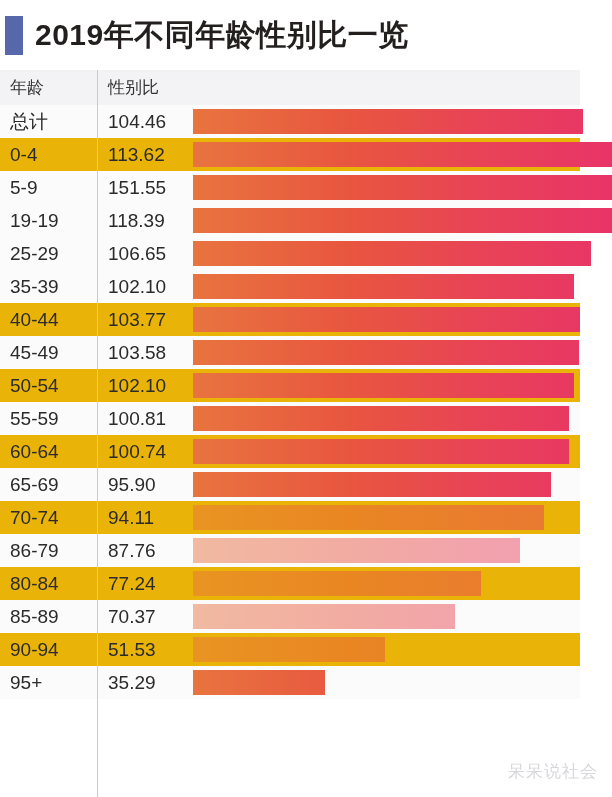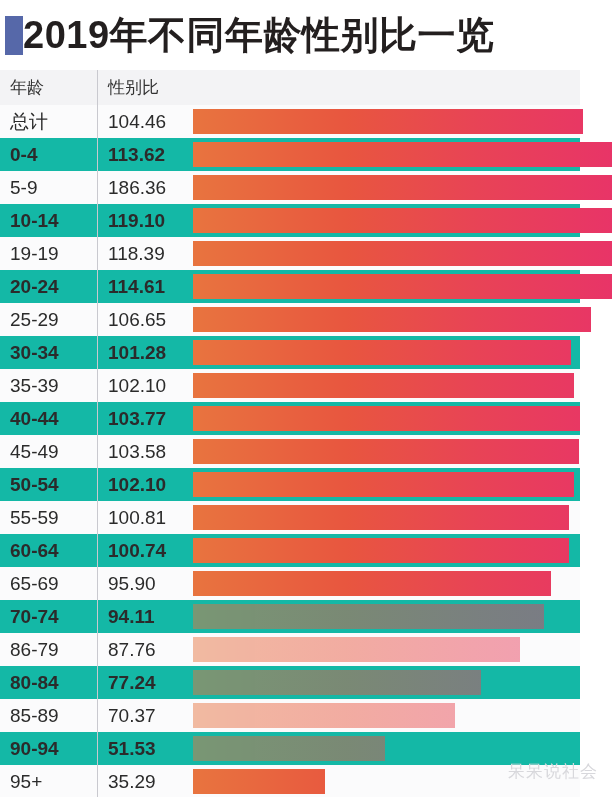--- a/index.html
+++ b/index.html
@@ -29,22 +29,22 @@
 
   #title-accent {
     width: 18px;
     height: 39px;
     background: #5668a9;
     margin-left: 5px;
     flex: 0 0 auto;
   }
 
   #title-text {
-    margin-left: 0;
-    font-size: 38px;
+    margin-left: 12px;
+    font-size: 30px;
     font-weight: bold;
     color: #231f1f;
     letter-spacing: 0.5px;
     line-height: 1;
     white-space: nowrap;
   }
 
   
   #table {
     position: absolute;
@@ -52,21 +52,21 @@
     top: 70px;
     width: 612px;
   }
 
   .row {
     position: relative;
     height: 33px;
     width: 580px;
   }
 
-  .row.stripe-gray { background: #14b8a6; font-weight: bold; }
+  .row.stripe-gray { background: #eab308; }
   .row.stripe-white { background: #fbfbfc; }
 
   #header-row { background: #f3f3f5; height: 35px; }
 
   .cell-age {
     position: absolute;
     left: 10px;
     top: 0;
     height: 100%;
     display: flex;
@@ -172,60 +172,39 @@
       </div>
       <div class="row stripe-gray">
         <div class="cell-age">0-4</div>
         <div class="cell-ratio">113.62</div>
         <div class="bar-track">
           <div class="bar" style="width: 423.803px; background-size: 439px 100%;"></div>
         </div>
       </div>
       <div class="row stripe-white">
         <div class="cell-age">5-9</div>
-        <div class="cell-ratio">186.36</div>
+        <div class="cell-ratio">151.55</div>
         <div class="bar-track">
           <div class="bar" style="width: 435.85px; background-size: 439px 100%;"></div>
-        </div>
-      </div>
-      <div class="row stripe-gray">
-        <div class="cell-age">10-14</div>
-        <div class="cell-ratio">119.10</div>
-        <div class="bar-track">
-          <div class="bar" style="width: 444.243px; background-size: 439px 100%;"></div>
         </div>
       </div>
       <div class="row stripe-white">
         <div class="cell-age">19-19</div>
         <div class="cell-ratio">118.39</div>
         <div class="bar-track">
           <div class="bar" style="width: 441.595px; background-size: 439px 100%;"></div>
         </div>
       </div>
-      <div class="row stripe-gray">
-        <div class="cell-age">20-24</div>
-        <div class="cell-ratio">114.61</div>
-        <div class="bar-track">
-          <div class="bar" style="width: 427.495px; background-size: 439px 100%;"></div>
-        </div>
-      </div>
       <div class="row stripe-white">
         <div class="cell-age">25-29</div>
         <div class="cell-ratio">106.65</div>
         <div class="bar-track">
           <div class="bar" style="width: 397.805px; background-size: 439px 100%;"></div>
         </div>
       </div>
-      <div class="row stripe-gray">
-        <div class="cell-age">30-34</div>
-        <div class="cell-ratio">101.28</div>
-        <div class="bar-track">
-          <div class="bar" style="width: 377.774px; background-size: 439px 100%;"></div>
-        </div>
-      </div>
       <div class="row stripe-white">
         <div class="cell-age">35-39</div>
         <div class="cell-ratio">102.10</div>
         <div class="bar-track">
           <div class="bar" style="width: 380.833px; background-size: 439px 100%;"></div>
         </div>
       </div>
       <div class="row stripe-gray">
         <div class="cell-age">40-44</div>
         <div class="cell-ratio">103.77</div>

